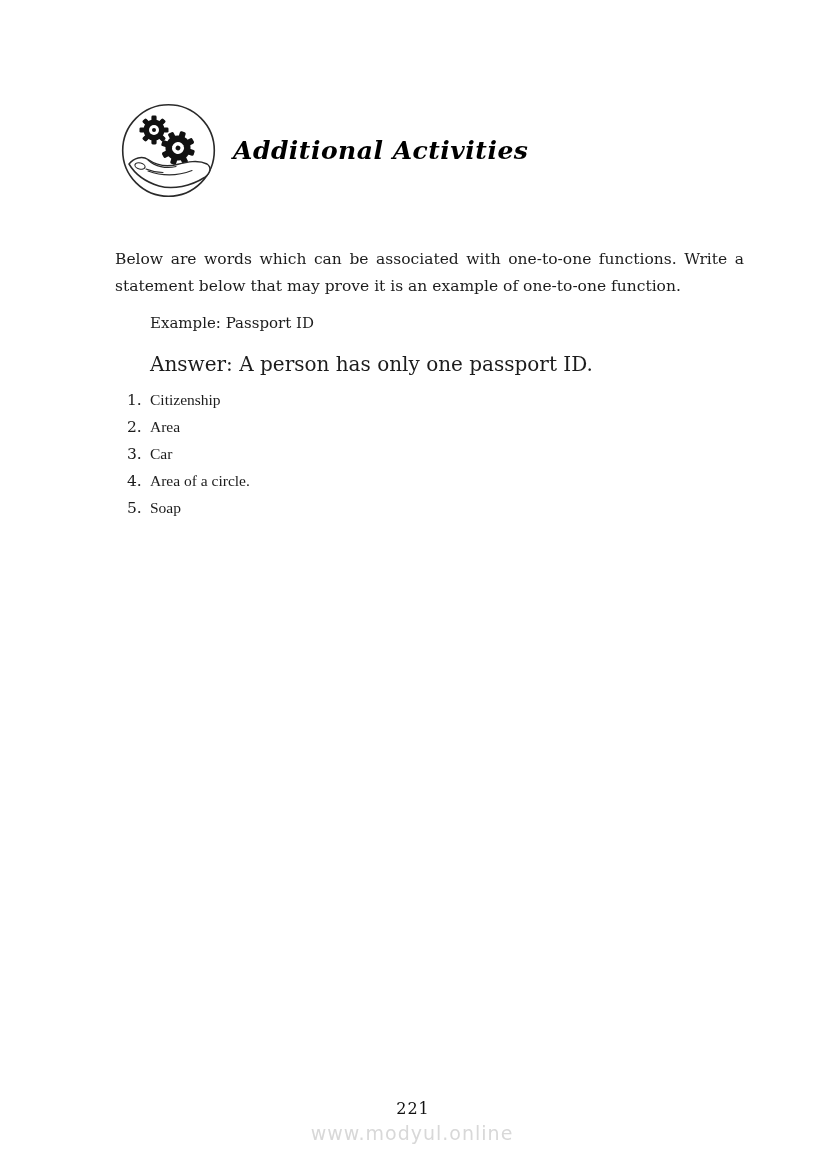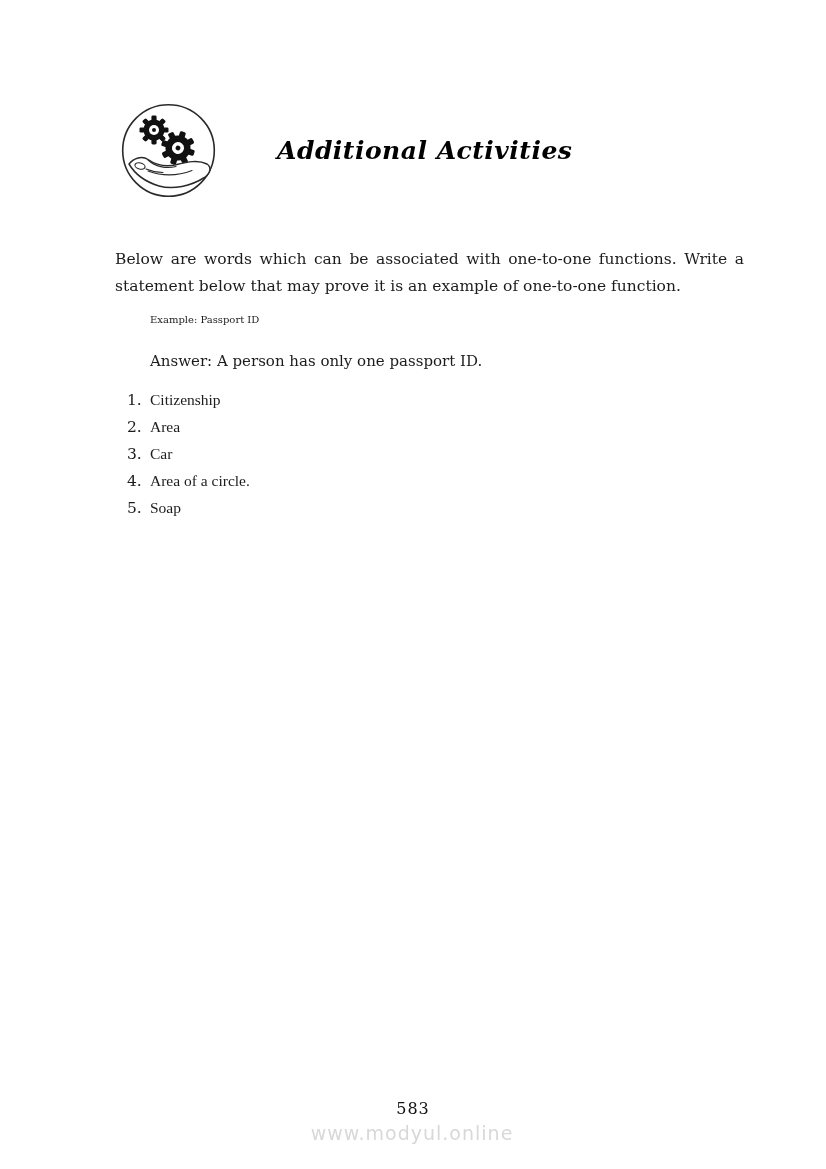--- a/index.html
+++ b/index.html
@@ -25,48 +25,47 @@
     position: absolute;
     left: 233px;
     top: 136px;
     font-family: "DejaVu Serif", "Liberation Serif", serif;
     font-size: 25px;
     font-weight: bold;
     font-style: italic;
     letter-spacing: 0.5px;
     color: #000000;
     white-space: nowrap;
-    margin-left: 44px;
   }
 
   .intro-paragraph {
     position: absolute;
     left: 99px;
     top: 246px;
     width: 629px;
     font-size: 15.5px;
     line-height: 27px;
     text-align: justify;
     color: #1c1c1c;
     margin-left: 16px;
   }
 
   .example-line {
     position: absolute;
     left: 150px;
     top: 314px;
-    font-size: 10px;
+    font-size: 15px;
     white-space: nowrap;
   }
 
   .answer-line {
     position: absolute;
     left: 150px;
     top: 352px;
-    font-size: 15px;
+    font-size: 20px;
     white-space: nowrap;
   }
 
   .word-list {
     position: absolute;
     left: 127px;
     top: 390px;
     font-size: 15.5px;
   }
   .word-list .list-item {
@@ -178,14 +177,14 @@
   <div class="list-item">
     <span class="item-number">4.</span>
     <span class="item-text">Area of a circle.</span>
   </div>
   <div class="list-item">
     <span class="item-number">5.</span>
     <span class="item-text">Soap</span>
   </div>
 </div>
 
-<div class="page-number">583</div>
+<div class="page-number">221</div>
 <div class="watermark">www.modyul.online</div>
 
 </body></html>

